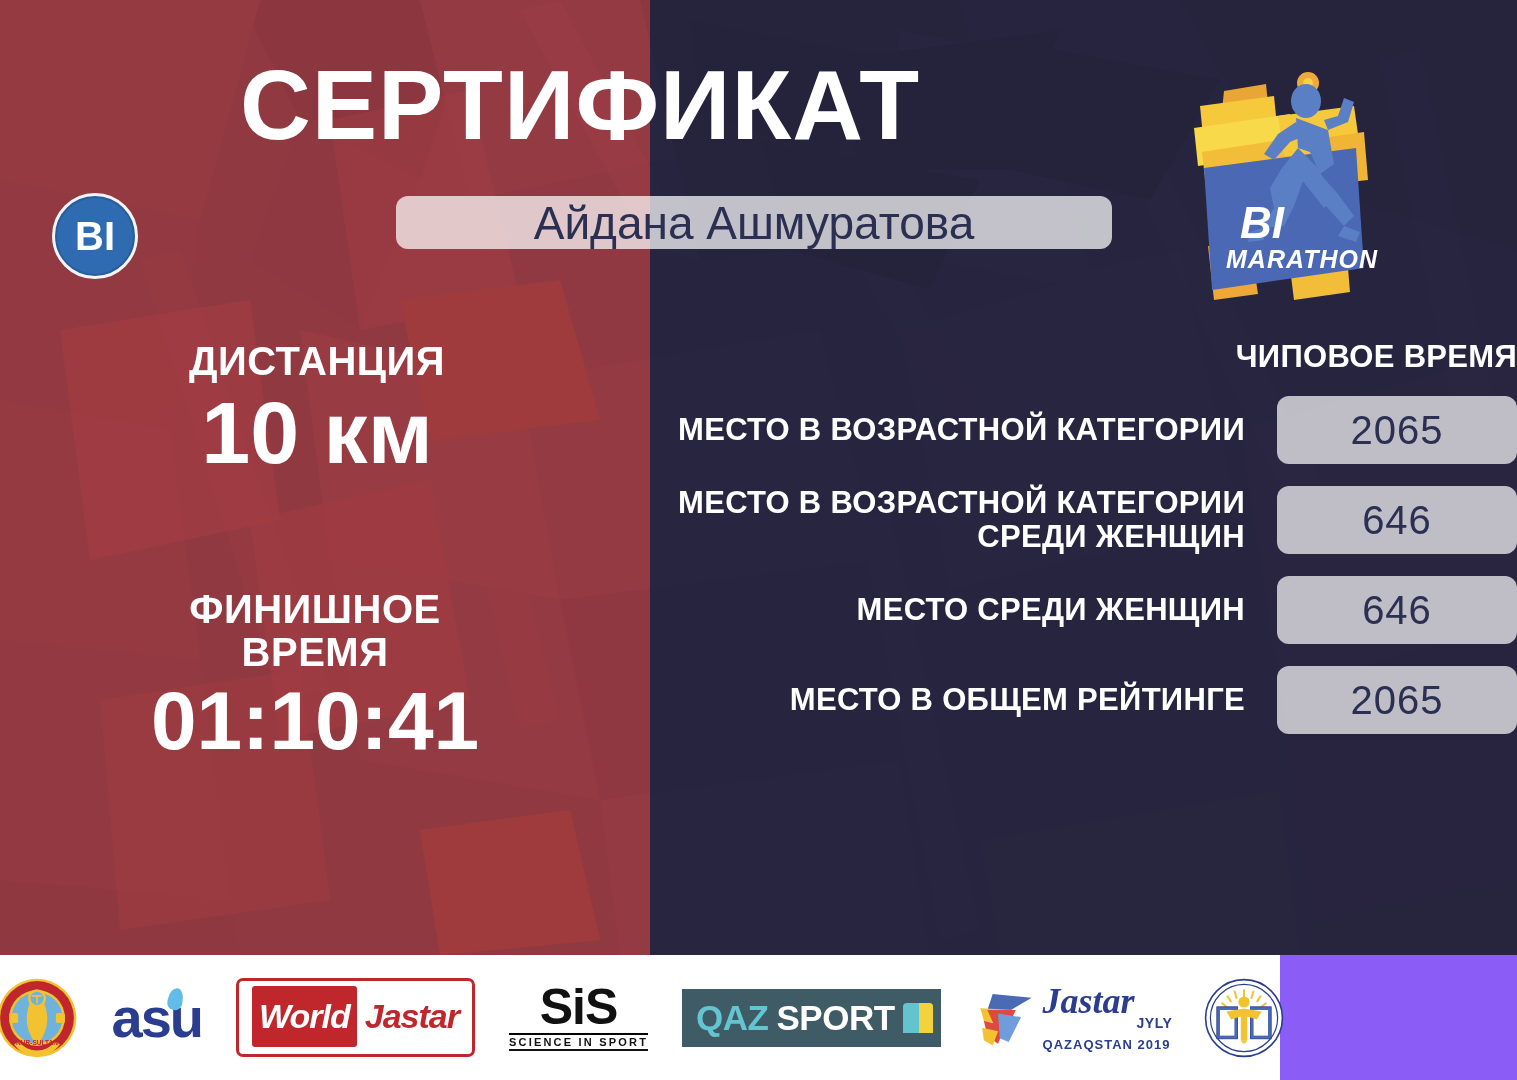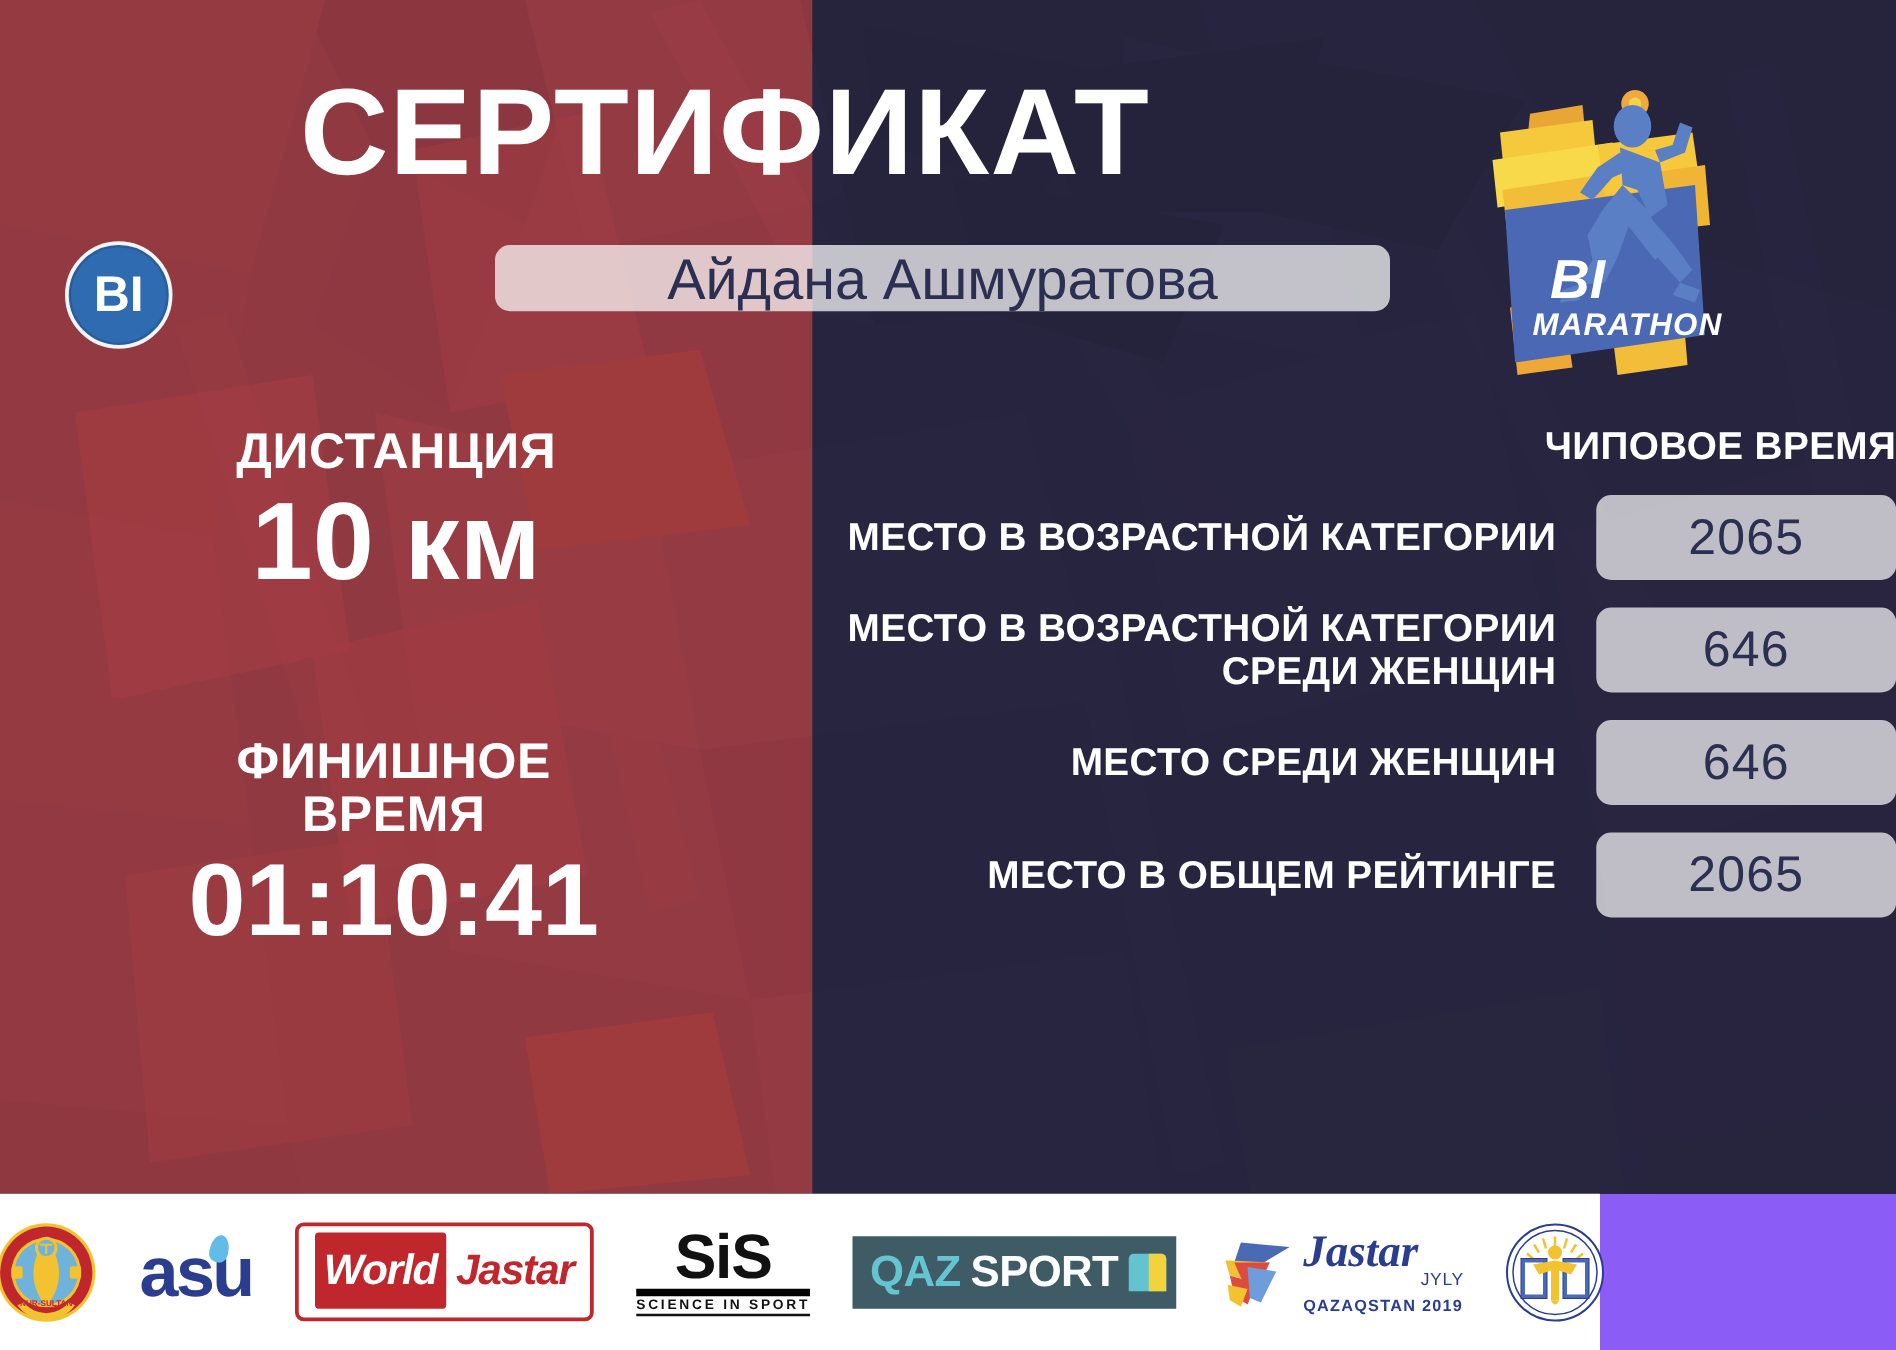--- a/index.html
+++ b/index.html
@@ -144,21 +144,21 @@
   }
 
   
   .spon-sis{display:flex;flex-direction:column;align-items:center;}
   .spon-sis .sis-main{
     color:#111;font-size:50px;font-weight:700;line-height:.95;letter-spacing:-1px;
     display:flex;align-items:flex-start;
   }
   .spon-sis .sis-tag{
     color:#111;font-size:11px;font-weight:700;letter-spacing:2.2px;
-    border-top:6px solid #000000;border-bottom:2px solid #111;
+    border-top:2px solid #000000;border-bottom:2px solid #111;
     padding:1px 0;margin-top:2px;width:100%;text-align:center;
   }
 
   
   .spon-chop{display:flex;flex-direction:column;align-items:center;}
   .spon-chop .chop-main{
     color:#1b1b1b;font-size:36px;font-weight:700;letter-spacing:1px;line-height:1;
   }
   .spon-chop .chop-sub{
     color:#1b1b1b;font-size:10px;font-weight:700;letter-spacing:1.6px;margin-top:7px;
@@ -181,21 +181,21 @@
 
   
   .spon-jastar{display:flex;align-items:center;gap:6px;}
   .spon-jastar svg{width:62px;height:62px;display:block;}
   .spon-jastar .j-txt{display:flex;flex-direction:column;align-items:flex-start;}
   .spon-jastar .j-main{
     color:#2b3d8f;font-size:36px;font-style:italic;font-weight:700;line-height:1;
     font-family:"Liberation Serif",serif;
   }
   .spon-jastar .j-sup{
-    color:#2b3d8f;font-size:14px;font-weight:400;letter-spacing:.5px;
+    color:#2b3d8f;font-size:14px;font-weight:700;letter-spacing:.5px;
     position:relative;top:-16px;left:2px;margin-top:48px;
   }
   .spon-jastar .j-sub{
     color:#2b3d8f;font-size:13px;font-weight:700;letter-spacing:1px;margin-top:-10px;
   }
   .j-row{display:flex;align-items:flex-start;}
 
   
   .spon-min svg{width:80px;height:80px;display:block;}
 </style>

